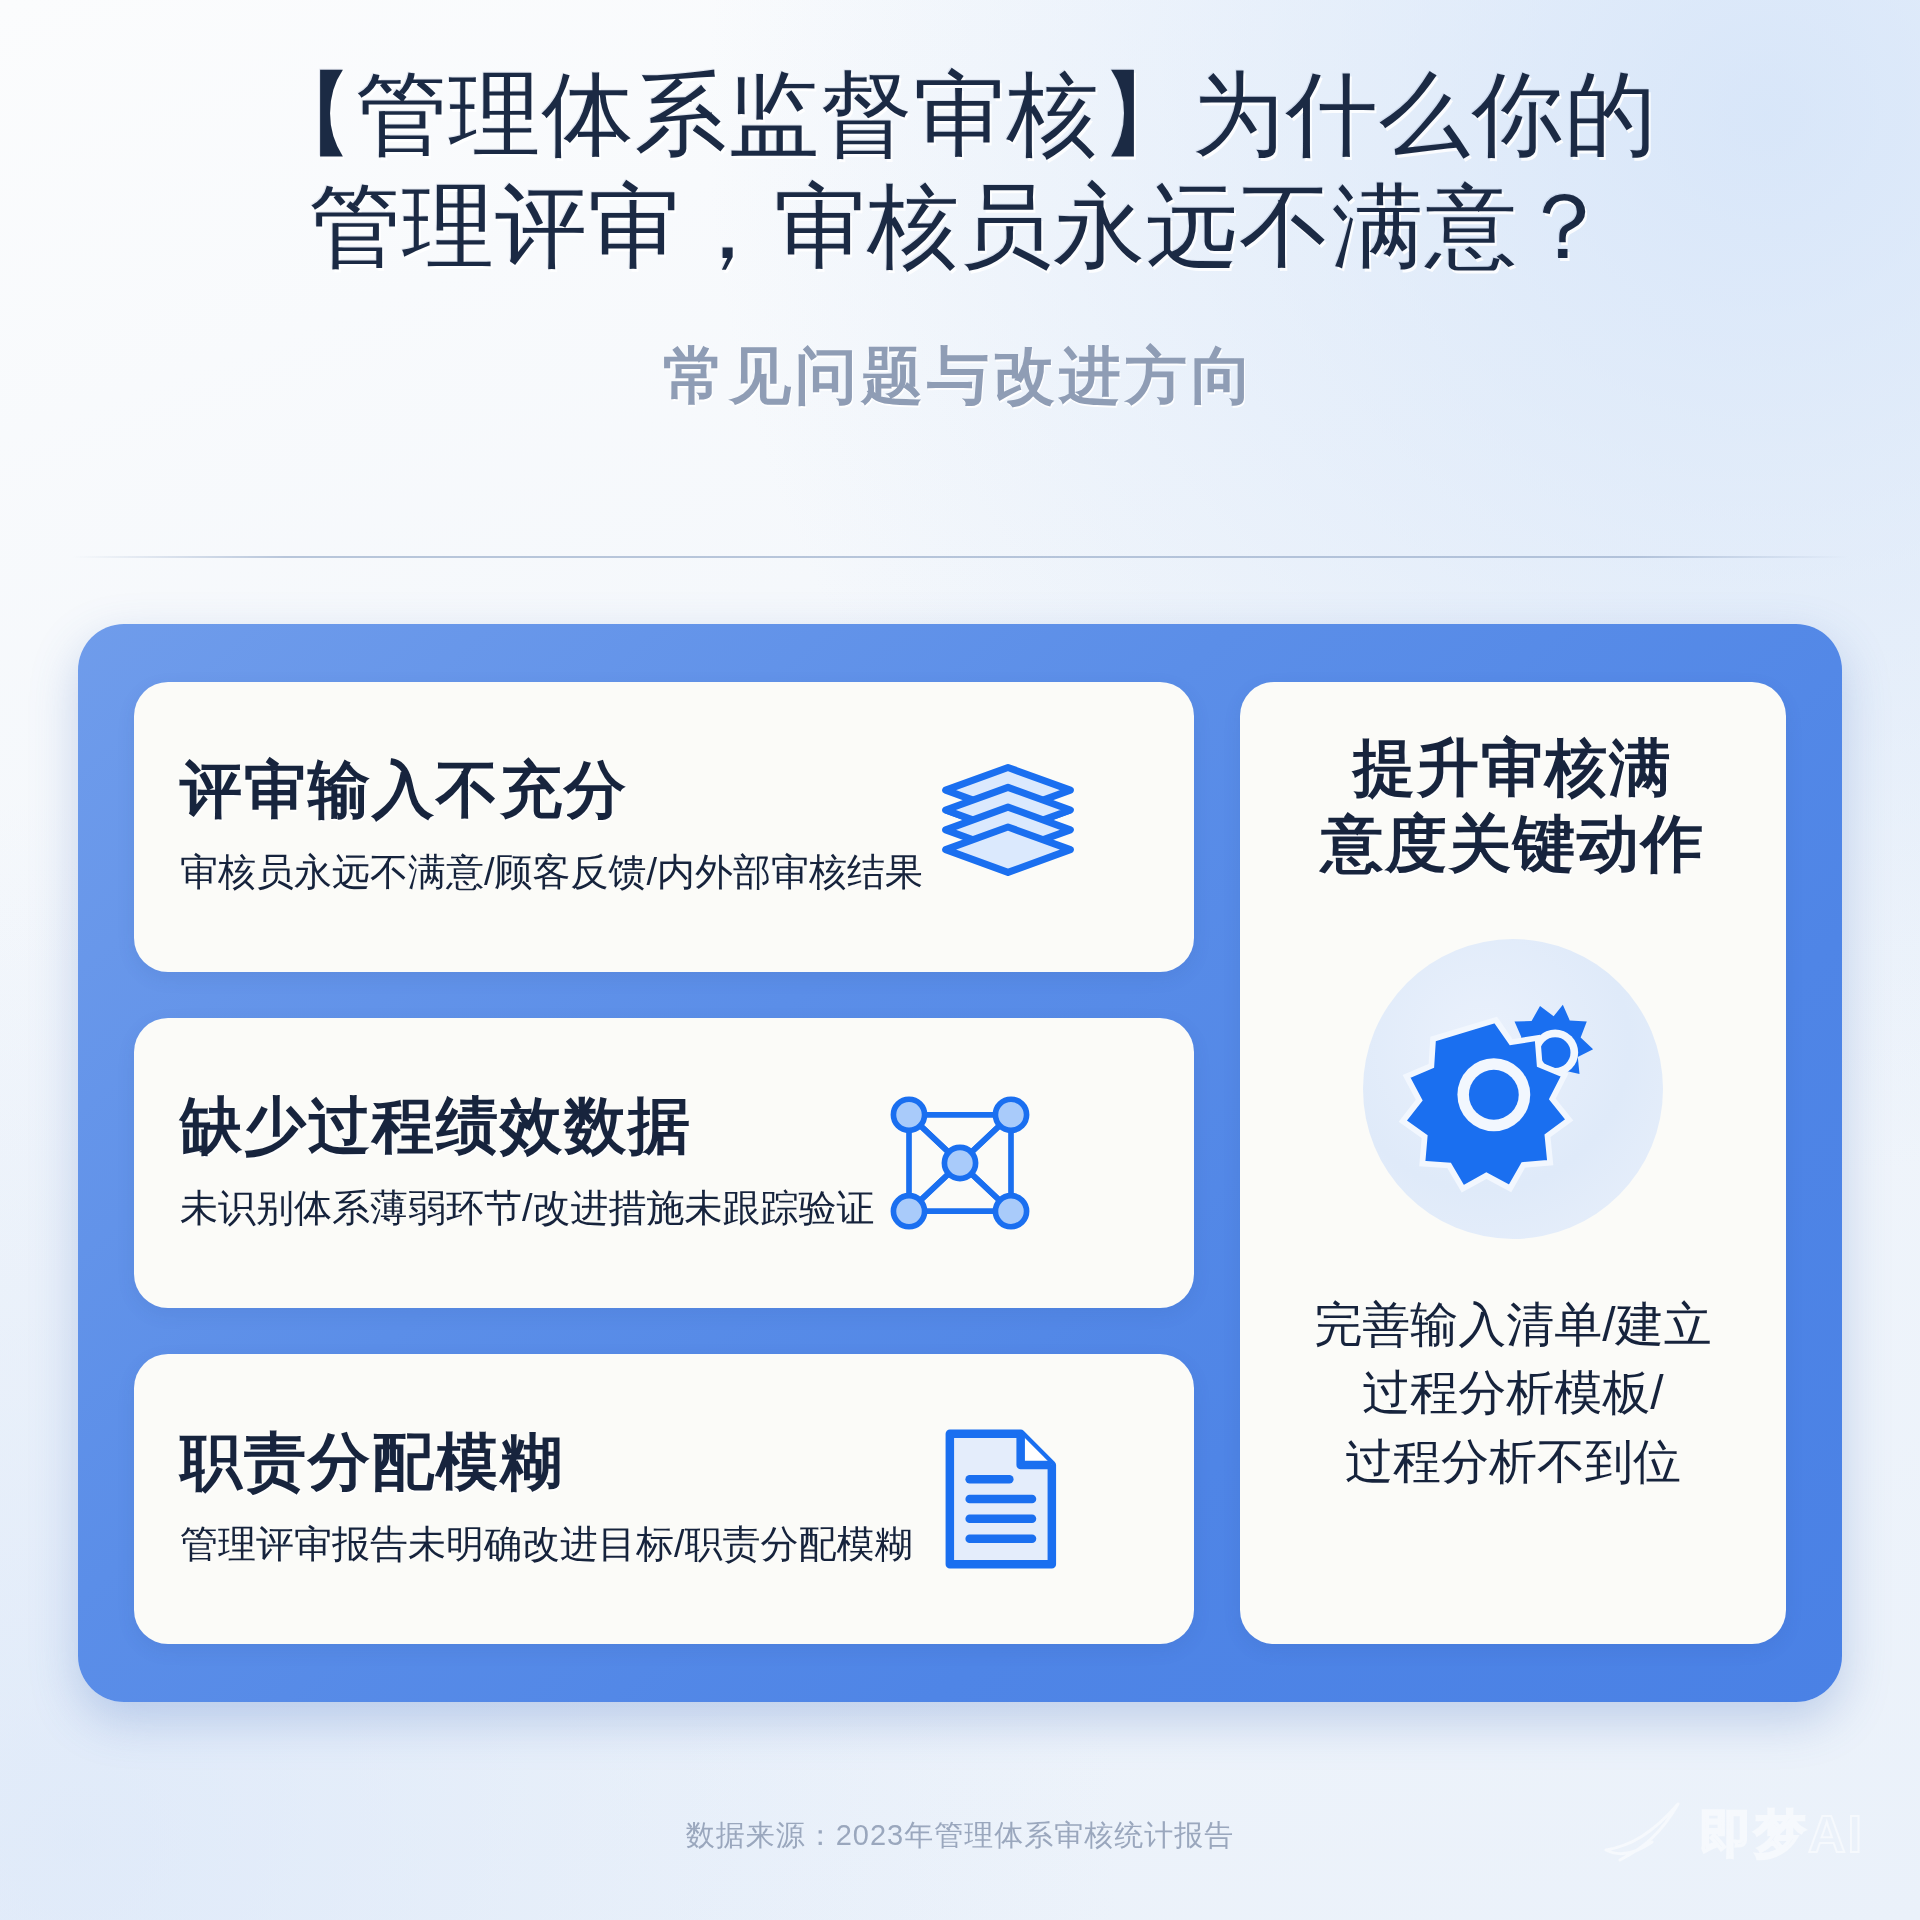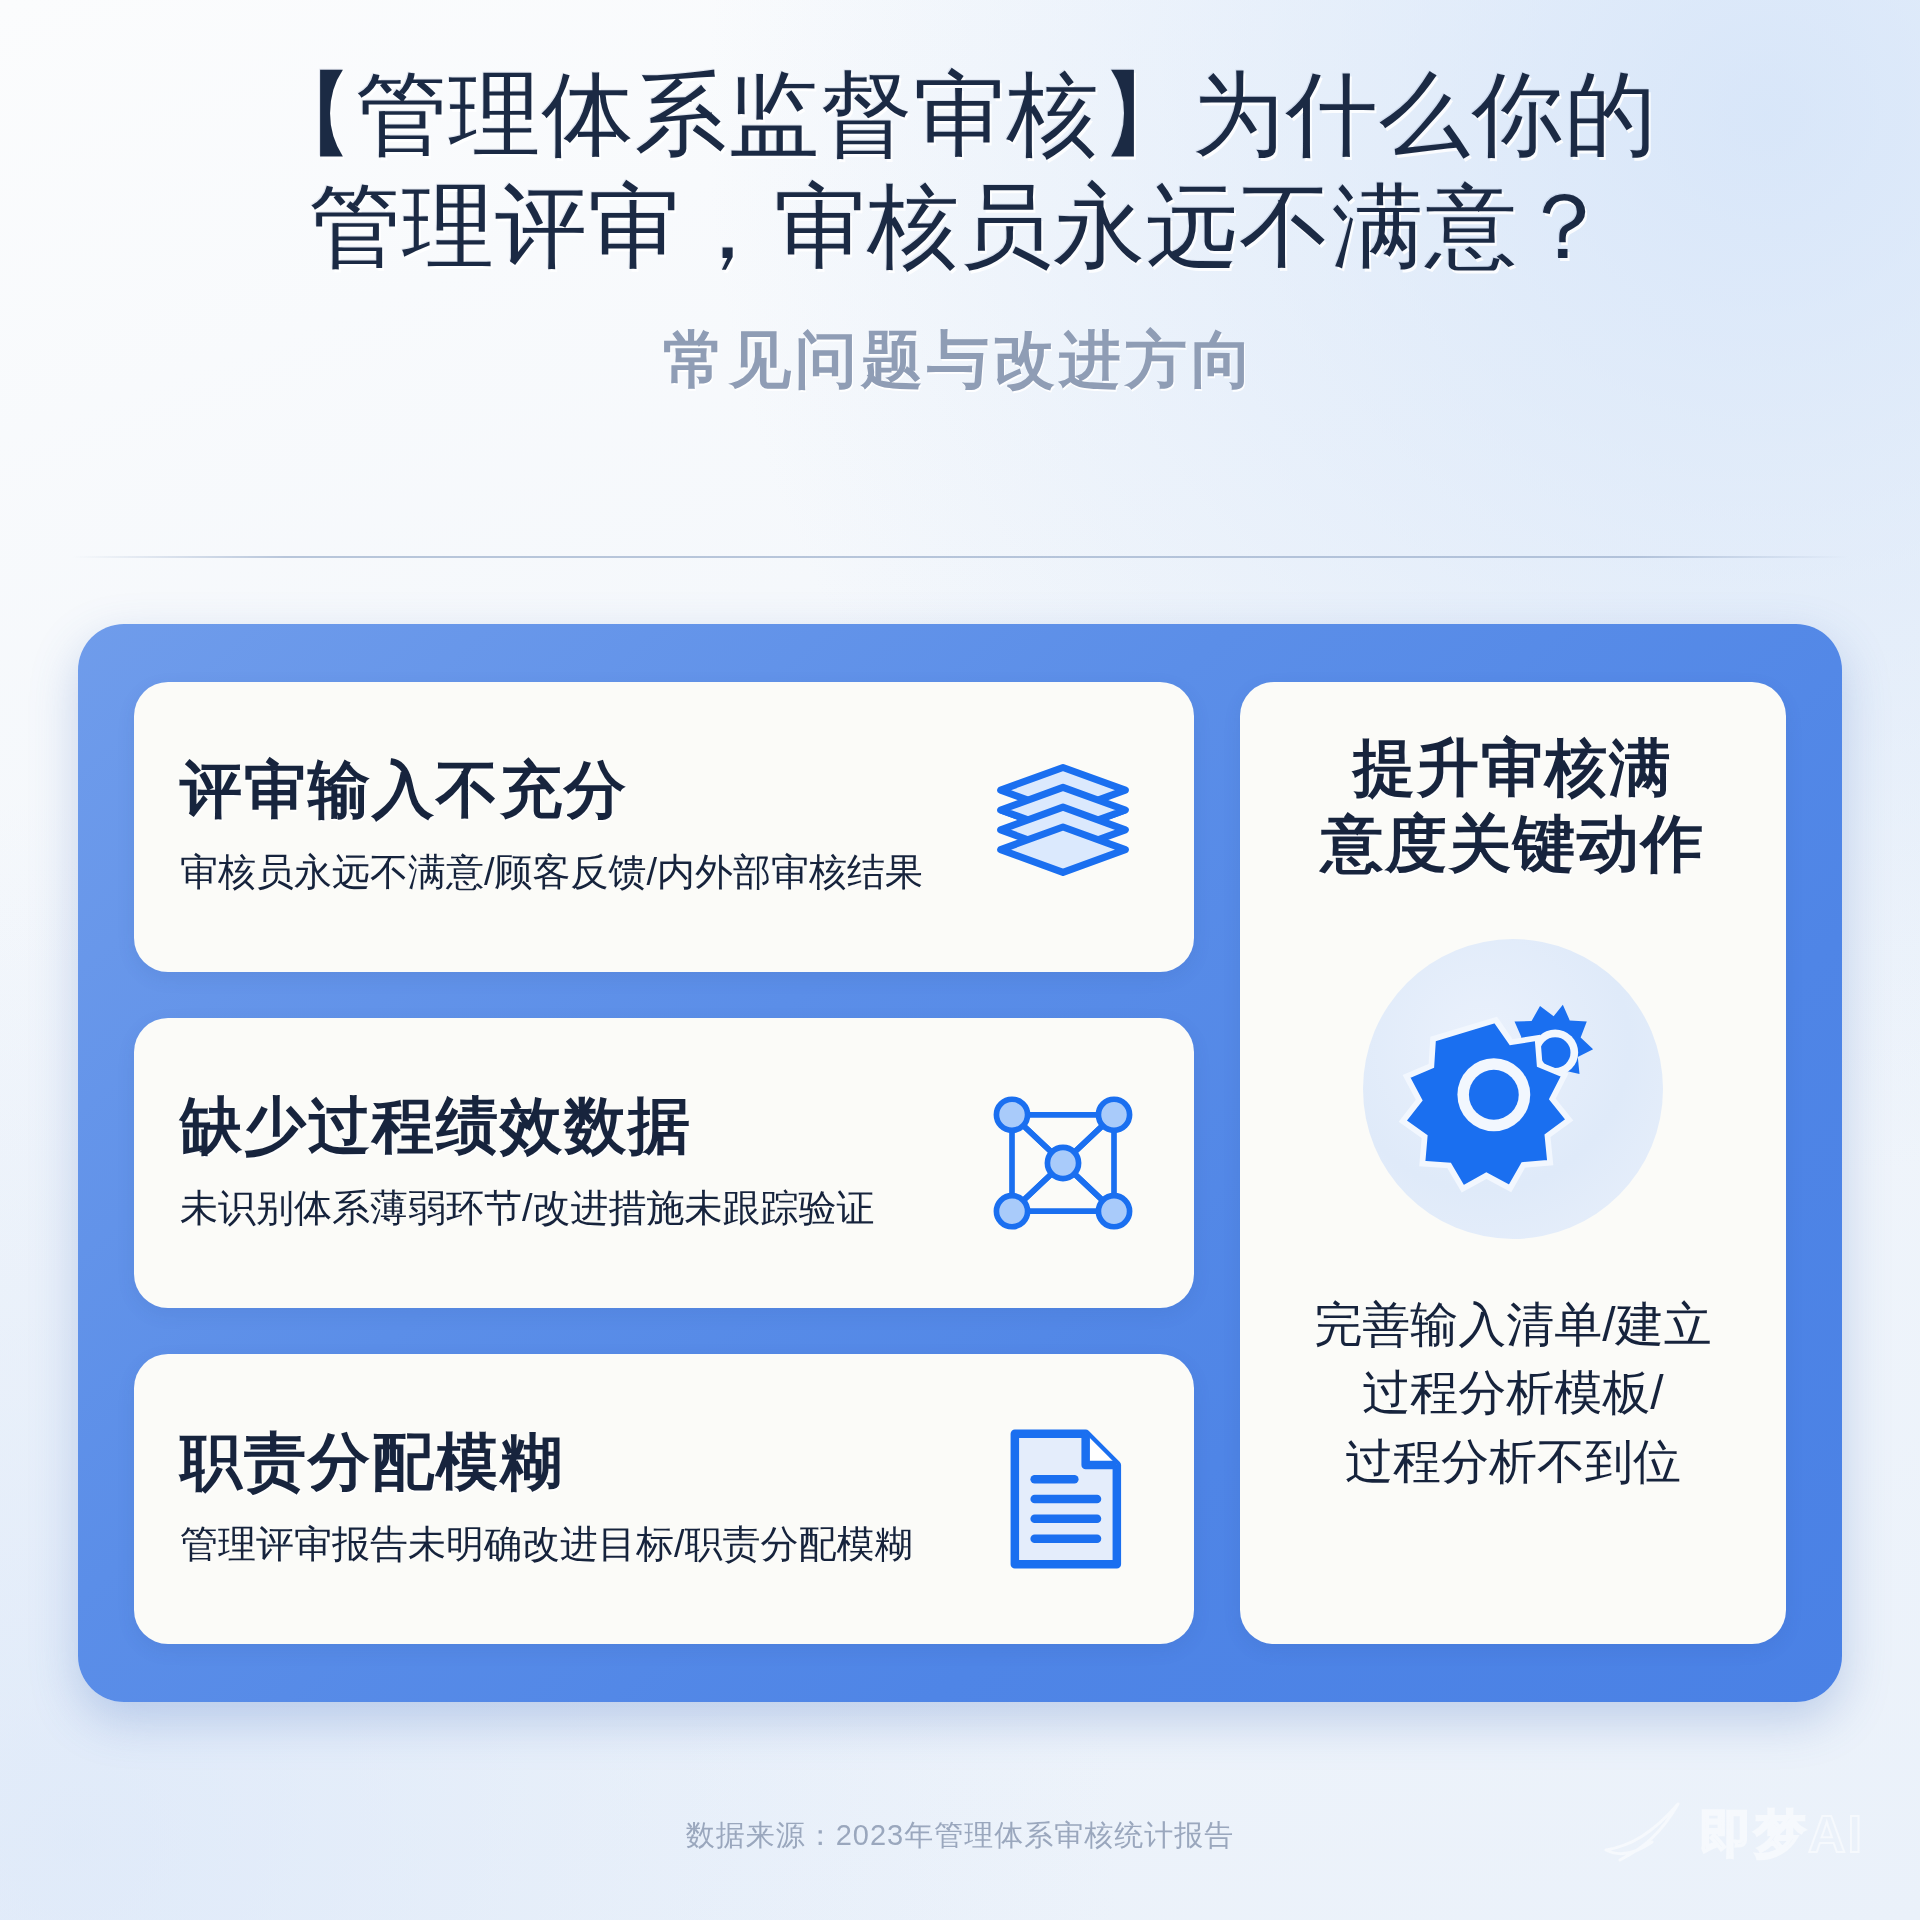--- a/index.html
+++ b/index.html
@@ -32,21 +32,21 @@
   .title-line {
     font-size: 92px;
     font-weight: 400;
     line-height: 1.22;
     color: #1b2a44;
     letter-spacing: 1px;
     text-shadow: 2px 3px 0 rgba(255,255,255,0.85), -1px -1px 0 rgba(120,140,175,0.18);
     white-space: nowrap;
   }
   .subtitle {
-    margin-top: 36px;
+    margin-top: 52px;
     font-size: 62px;
     font-weight: 600;
     color: #8f9db5;
     letter-spacing: 4px;
     text-shadow: 1px 2px 0 rgba(255,255,255,0.9);
   }
   .divider {
     position: absolute;
     left: 72px; right: 72px; top: 556px;
     height: 2px;
@@ -82,21 +82,20 @@
   
   .card {
     background: #fbfbf8;
     border-radius: 34px;
     flex: 1;
     position: relative;
     padding: 51px 46px;
     box-sizing: border-box;
     display: flex;
     align-items: center;
-    justify-content: space-between;
     box-shadow: 0 6px 18px rgba(40,70,140,0.10);
   }
   .card-text { max-width: 790px; }
   .card-head {
     font-size: 62px;
     font-weight: 700;
     color: #17243d;
     letter-spacing: 2px;
     line-height: 1.1;
     text-shadow: 1px 2px 0 rgba(255,255,255,0.8);

